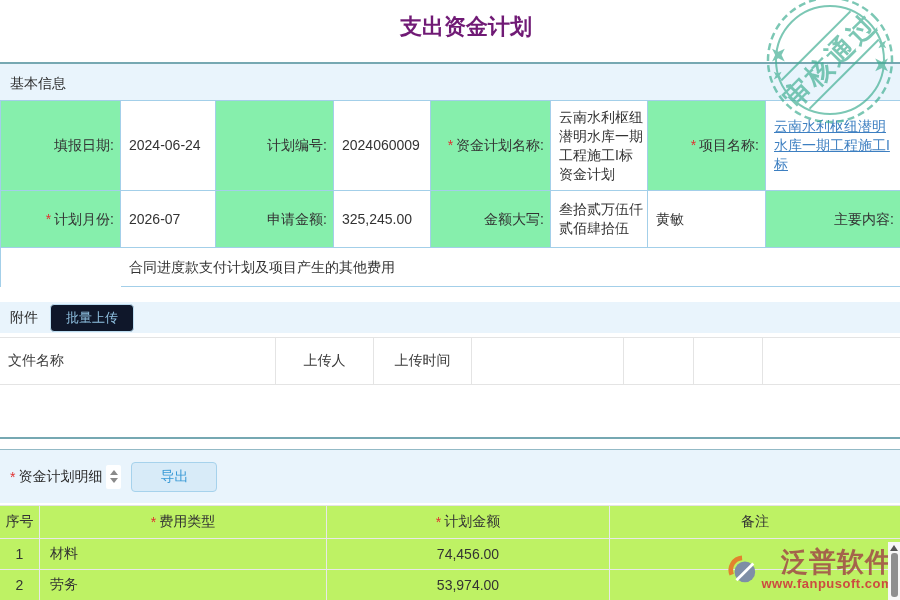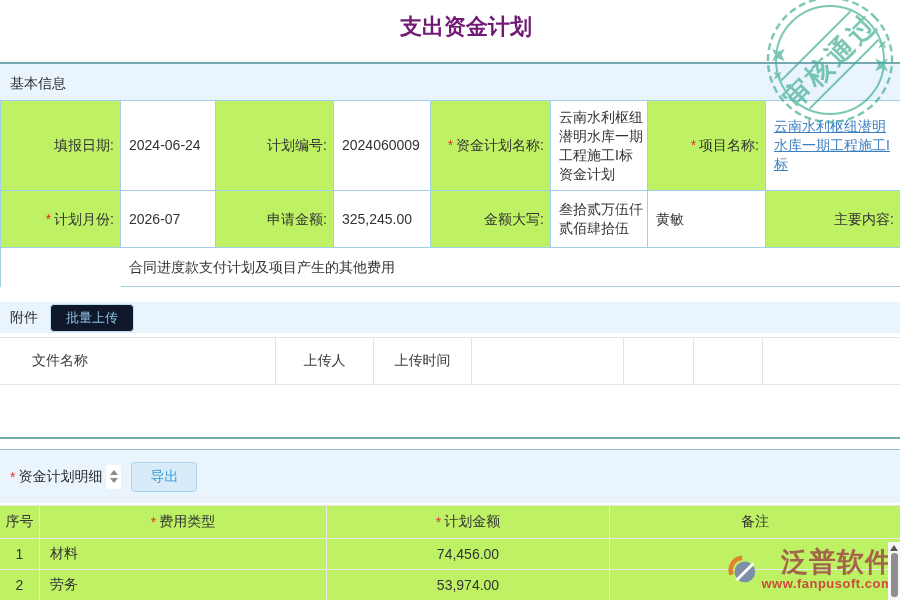--- a/index.html
+++ b/index.html
@@ -16,39 +16,39 @@
   .section-bar{position:absolute;left:0;width:900px;background:#e9f4fc;
     display:flex;align-items:center;box-sizing:border-box;padding-left:10px;
     font-size:14px;color:#2b2b2b;}
   
   .form-grid{position:absolute;left:0;top:100px;width:900px;display:grid;
     grid-template-columns:120px 95px 118px 97px 120px 97px 118px 135px;
     grid-template-rows:90px 57px 39px;
     border-top:1px solid #a3cfe9;border-left:1px solid #a3cfe9;}
   .fc{border-right:1px solid #a3cfe9;border-bottom:1px solid #a3cfe9;
     display:flex;align-items:center;font-size:14px;box-sizing:border-box;line-height:19px;}
-  .flabel{background:#bef264;justify-content:flex-end;padding:2px 6px 2px 2px;text-align:right;}
+  .flabel{background:#86efac;justify-content:flex-end;padding:2px 6px 2px 2px;text-align:right;}
   .fvalue{background:#fff;padding:2px 4px 2px 8px;}
   .span7{grid-column:2 / 9;}
   .req{color:#e03030;margin-right:3px;font-size:14px;}
   a.plink{color:#3d7fc1;text-decoration:underline;cursor:pointer;}
   
   .btn{display:inline-block;border-radius:4px;cursor:pointer;box-sizing:border-box;}
   .btn-upload{background:#0f172a;border:1px solid #bcdcf0;color:#8fc0e0;
     font-size:13px;padding:4px 15px;margin-left:12px;}
   .btn-export{background:#d8ebf8;border:1px solid #a6d2ec;color:#3a9ad6;
-    font-size:14px;padding:5px 18px;}
+    font-size:14px;padding:5px 28px;}
   
   .att-grid{position:absolute;left:0;top:337px;width:900px;display:grid;
     grid-template-columns:276px 98px 98px 152px 70px 69px 69px 68px;
     grid-template-rows:46px;border-top:1px solid #e4e4e4;border-bottom:1px solid #e4e4e4;}
   .ac{border-right:1px solid #e4e4e4;display:flex;align-items:center;justify-content:center;
     font-size:14px;color:#3a3a3a;box-sizing:border-box;background:#fff;}
   .ac:last-child{border-right:none;}
-  .ac.first{justify-content:flex-start;padding-left:32px;}
+  .ac.first{justify-content:flex-start;padding-left:8px;}
   
   .det-grid{position:absolute;left:0;top:505px;width:900px;display:grid;
     grid-template-columns:40px 287px 283px 290px;
     grid-template-rows:33px 31px 31px;border-top:1px solid #e4e4e4;}
   .dc{border-right:1px solid #e8e8e8;border-bottom:1px solid #e8e8e8;
     display:flex;align-items:center;justify-content:center;
     font-size:14px;color:#333;box-sizing:border-box;background:#bef264;}
   .dc.left{justify-content:flex-start;padding-left:10px;}
   .dc.nr{border-right:none;}
   

